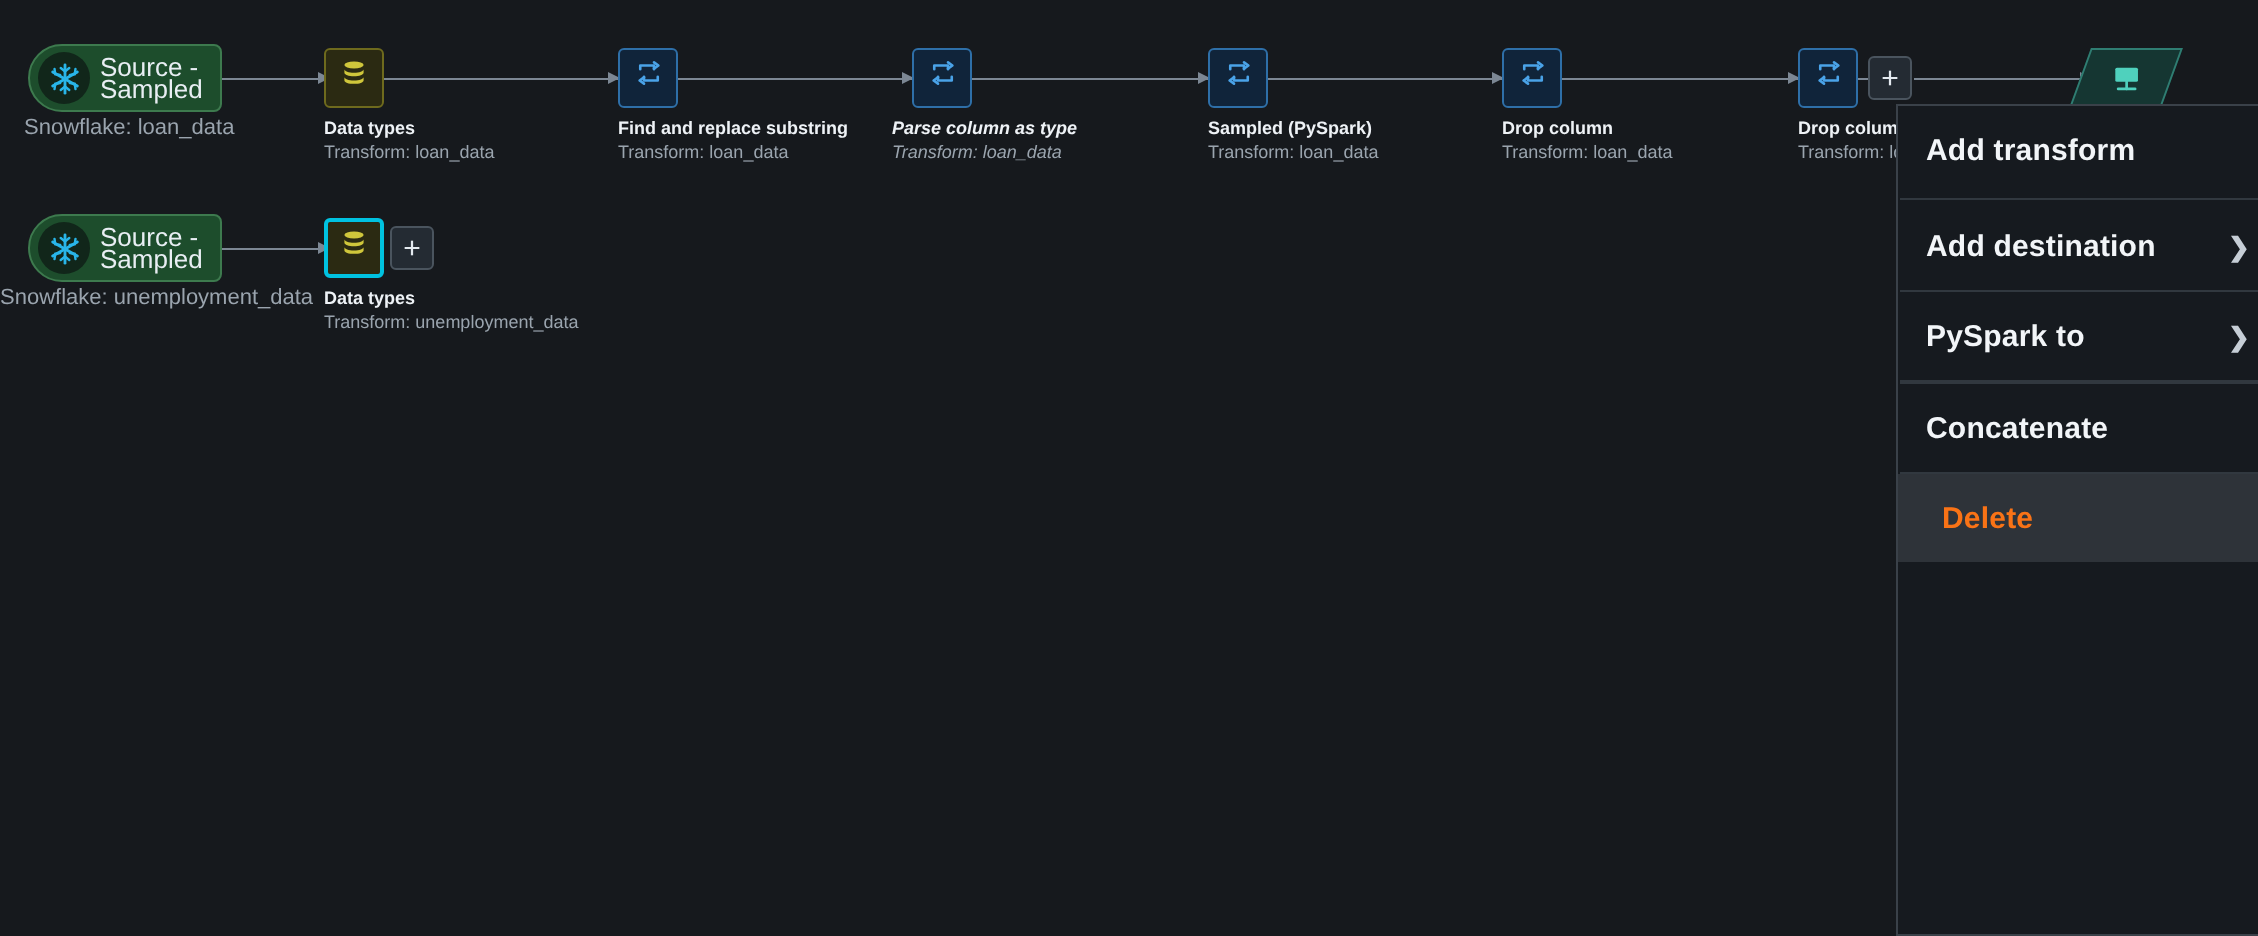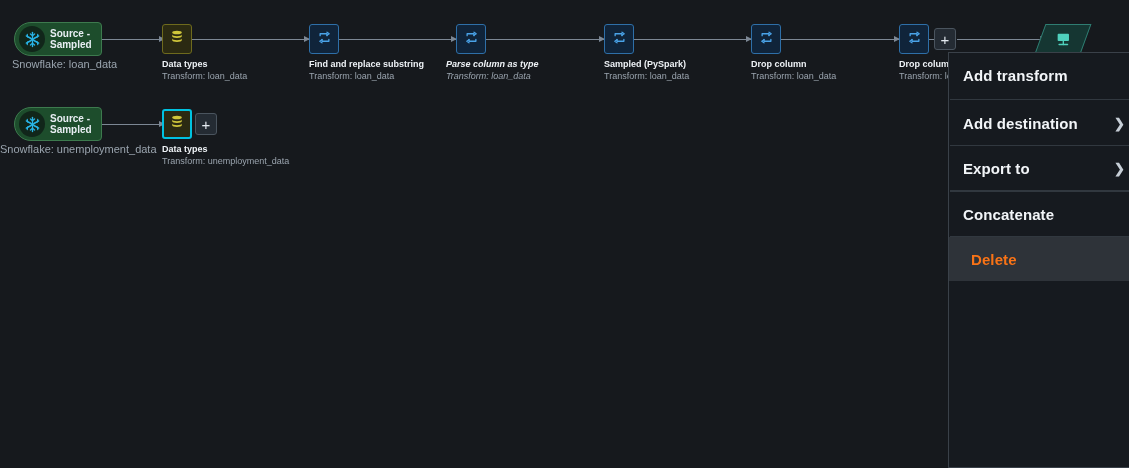--- a/index.html
+++ b/index.html
@@ -31,21 +31,21 @@
     border: 1px solid #3d7a4e;
     border-radius: 17px 4px 4px 17px;
     gap: 5px;
   }
   .snowflake-wrap {
     width: 26px; height: 26px; border-radius: 50%;
     background: #11261a; display: flex; align-items: center; justify-content: center;
     flex: 0 0 26px;
   }
   .source-text {
-    font-size: 10px; line-height: 11px; color: #e8eef3; font-weight: 700;
+    font-size: 13px; line-height: 11px; color: #e8eef3; font-weight: 400;
     white-space: pre-line;
   }
 
   
   .step-node {
     position: absolute; width: 30px; height: 30px;
     display: flex; align-items: center; justify-content: center;
     border-radius: 3px;
   }
   .step-node.types   { background: #2b2a12; border: 1px solid #6e6a1d; }
@@ -285,21 +285,21 @@
     <div class="gap"></div>
     <div class="gap"></div>
     <div class="sep"></div>
     <div class="gap"></div>
     <div class="mi">
       <span>Add destination</span>
       <span class="chev">❯</span>
     </div>
     <div class="sep"></div>
     <div class="mi">
-      <span>Export to</span>
+      <span>PySpark to</span>
       <span class="chev">❯</span>
     </div>
     <div class="sep"></div>
     <div class="sep"></div>
     <div class="mi">
       <span>Concatenate</span>
     </div>
     <div class="sep"></div>
     <div class="mi danger">
       <span>Delete</span>

